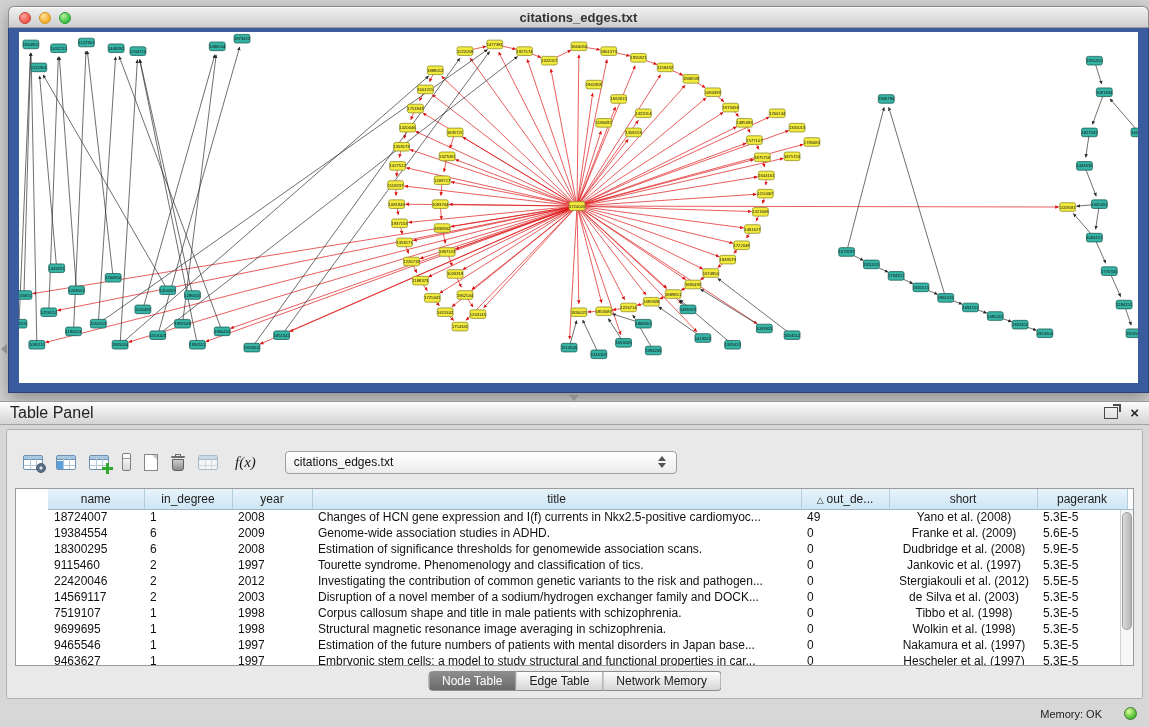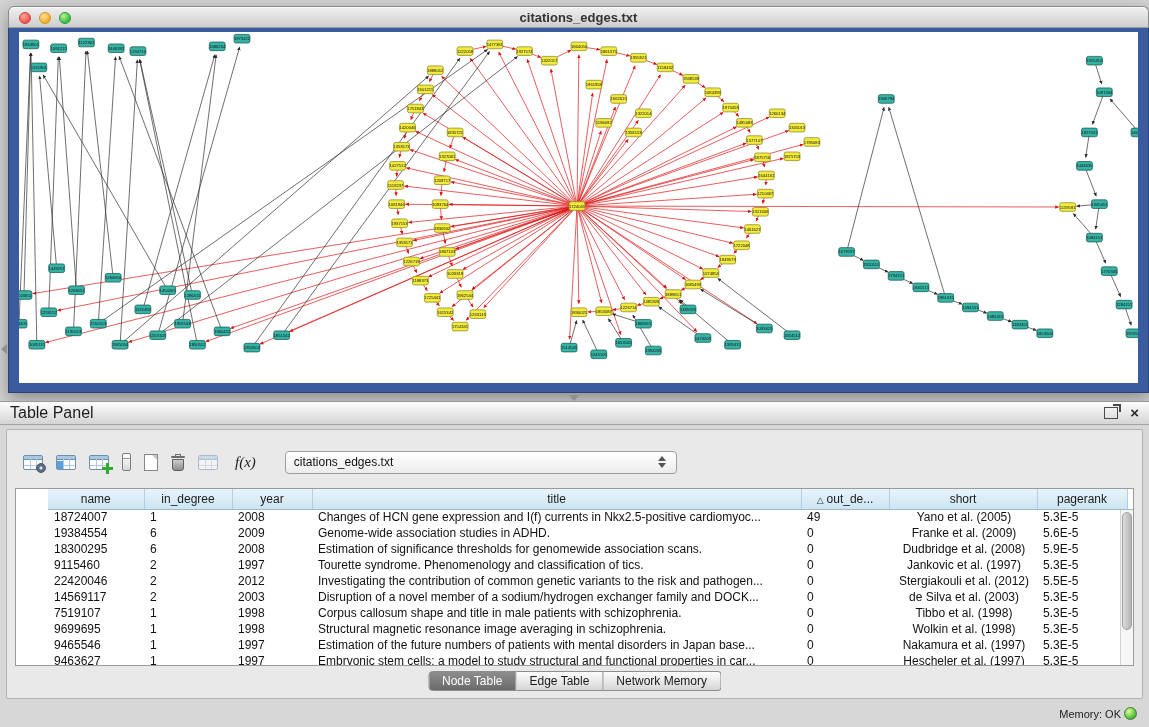--- a/index.html
+++ b/index.html
@@ -102,21 +102,21 @@
     background:linear-gradient(90deg,#dcdcdc,#b4b4b4); }
 
   .tabs { position:absolute; bottom:7px; left:50%; transform:translateX(-50%); display:flex; }
   .tab { height:20px; line-height:18px; padding:0 13px; font-size:12px; color:#1b1b1b;
     background:linear-gradient(#fdfdfd,#d6d6d6); border:1px solid #8d8d8d; border-left:none; }
   .tab:first-child { border-left:1px solid #8d8d8d; border-radius:4px 0 0 4px; }
   .tab:last-child { border-radius:0 4px 4px 0; }
   .tab.active { background:linear-gradient(#8d8d8d,#6a6a6a); color:#fff; }
 
   .statusbar { position:absolute; left:0; right:0; bottom:0; height:27px;
-    display:flex; align-items:center; justify-content:flex-end; padding:0 12px; gap:3px; }
+    display:flex; align-items:center; justify-content:flex-end; padding:0 12px; gap:22px; }
   .mem-label { font-size:11px; color:#222; }
   .mem-dot { width:13px; height:13px; border-radius:50%; border:1px solid #3f7a33;
     background:radial-gradient(circle at 35% 30%, #dcff9c, #54bf36 65%, #2f9123); }
 </style>
 </head>
 <body>
 
 <div class="net-window">
   <div class="titlebar">
     <div class="lights">
@@ -894,21 +894,21 @@
             <th class="blank"></th>
           </tr>
         </thead>
         <tbody>
             <tr>
               <td class="c0">18724007</td>
               <td class="c1">1</td>
               <td class="c2">2008</td>
               <td class="c3">Changes of HCN gene expression and I(f) currents in Nkx2.5-positive cardiomyoc...</td>
               <td class="c4">49</td>
-              <td class="c5">Yano et al. (2005)</td>
+              <td class="c5">Yano et al. (2008)</td>
               <td class="c6">5.3E-5</td>
               <td class="c7"></td>
             </tr>
             <tr>
               <td class="c0">19384554</td>
               <td class="c1">6</td>
               <td class="c2">2009</td>
               <td class="c3">Genome-wide association studies in ADHD.</td>
               <td class="c4">0</td>
               <td class="c5">Franke et al. (2009)</td>

